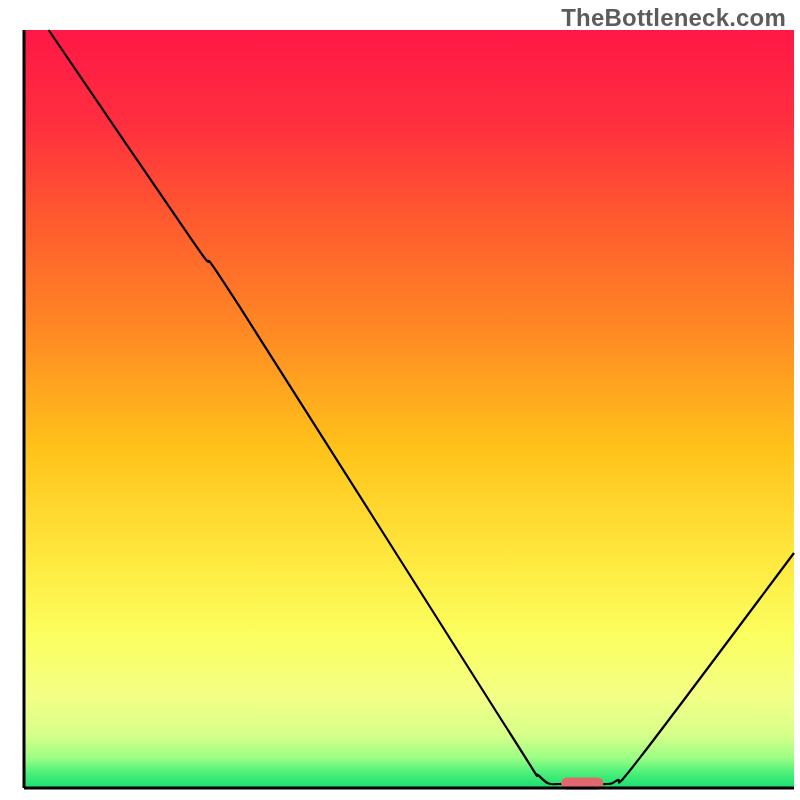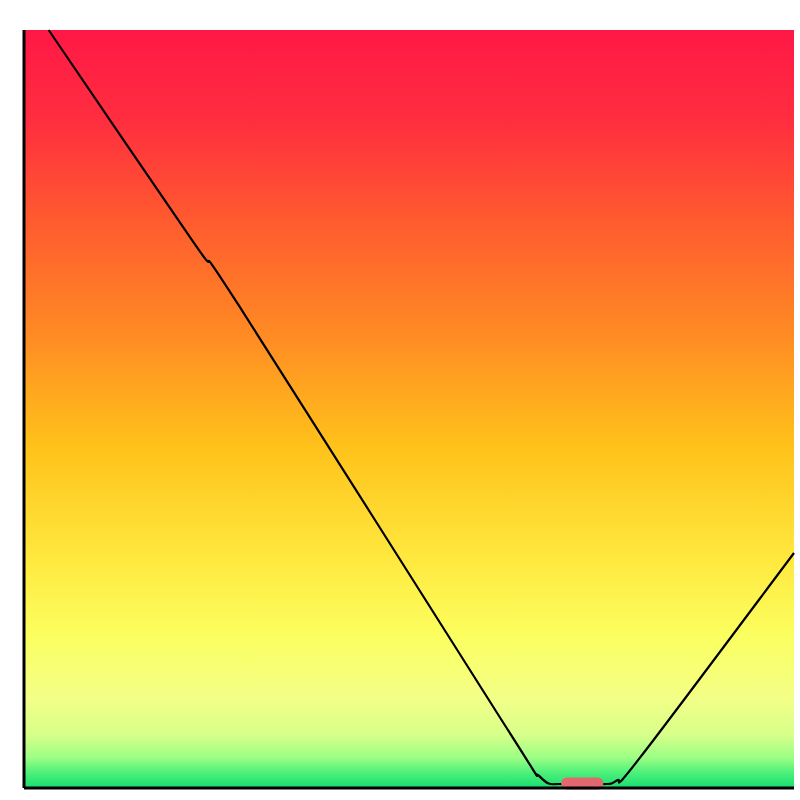--- a/index.html
+++ b/index.html
@@ -25,20 +25,21 @@
     letter-spacing: 0.2px;
   }
   svg {
     display: block;
   }
 </style>
 </head>
 <body>
 
 <div class="container">
+  <div class="watermark">TheBottleneck.com</div>
   <svg id="chart-svg" width="800" height="800">
     <defs>
       <linearGradient id="bg-grad" x1="0" y1="0" x2="0" y2="1">
           <stop offset="0%" stop-color="#ff1846"></stop>
           <stop offset="12%" stop-color="#ff2e3f"></stop>
           <stop offset="25%" stop-color="#ff5a2f"></stop>
           <stop offset="40%" stop-color="#ff8a24"></stop>
           <stop offset="55%" stop-color="#ffc21a"></stop>
           <stop offset="70%" stop-color="#ffe93f"></stop>
           <stop offset="80%" stop-color="#fbff60"></stop>

